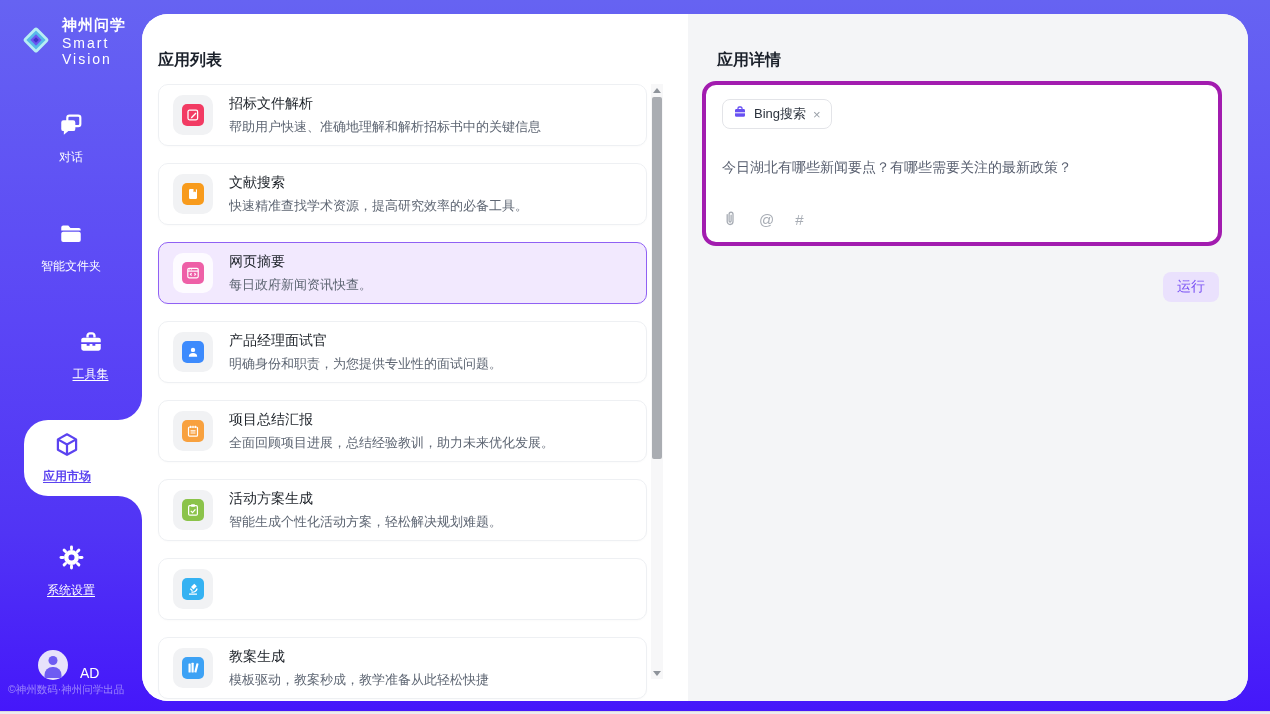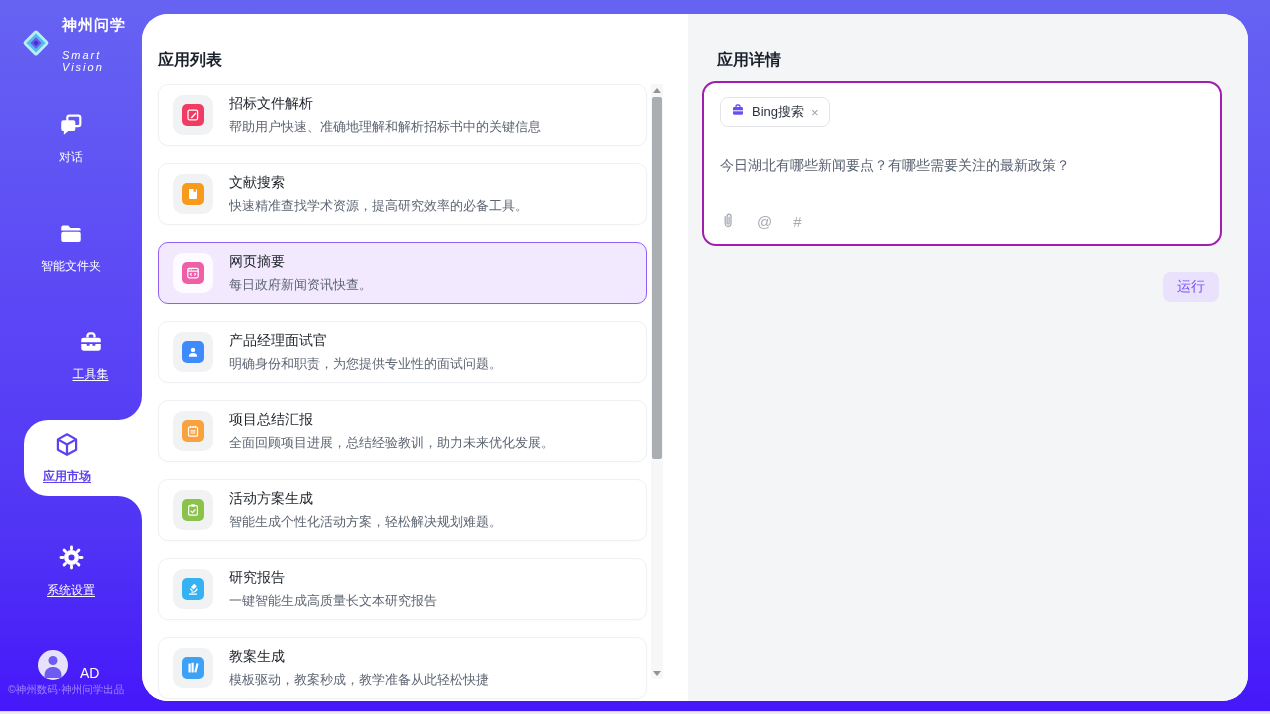--- a/index.html
+++ b/index.html
@@ -13,21 +13,21 @@
   .bottom-strip { position:absolute; left:0; top:711px; width:1270px; height:3px; background:#ececef; border-top:1px solid #d8d8de; }
 
   
   .content { position:absolute; left:142px; top:14px; width:1106px; height:687px;
              border-radius:26px; overflow:hidden; display:flex; background:#fff; }
 
   
   .sidebar { position:absolute; left:0; top:0; width:142px; height:701px; color:#fff; }
   .brand { position:absolute; left:18px; top:16px; display:flex; align-items:center; gap:8px; }
   .brand-text .cn { font-size:15px; font-weight:bold; letter-spacing:1px; }
-  .brand-text .en { font-size:11px; letter-spacing:2px; margin-top:14px;font-style:italic; }
+  .brand-text .en { font-size:14px; letter-spacing:2px; margin-top:0; }
   .nav-item { position:absolute; left:0; width:142px; display:flex; flex-direction:column; align-items:center; gap:7px; cursor:pointer; }
   .nav-item .lbl { font-size:12px; color:#fff; }
   .nav-item .lbl.u { text-decoration:underline; text-underline-offset:2px; }
   .bubble { position:absolute; left:24px; top:420px; width:118px; height:76px; background:#fff; border-radius:24px 0 0 24px; }
   .bubble::before { content:''; position:absolute; right:0; top:-48px; width:24px; height:48px; border-bottom-right-radius:24px; box-shadow:0 24px 0 0 #fff; }
   .bubble::after  { content:''; position:absolute; right:0; bottom:-48px; width:24px; height:48px; border-top-right-radius:24px; box-shadow:0 -24px 0 0 #fff; }
   .bubble .inner { position:absolute; left:0; top:0; width:86px; height:76px; display:flex; flex-direction:column; align-items:center; justify-content:center; gap:5px; cursor:pointer;font-weight:bold; }
   .bubble .lbl { font-size:12px; color:#5b43f0; text-decoration:underline; text-underline-offset:2px; }
   .user-row { position:absolute; left:38px; top:648px; display:flex; align-items:center; gap:12px; cursor:pointer; }
   .avatar { width:30px; height:30px; border-radius:50%; background:#e7e2fb; position:relative; overflow:hidden; }
@@ -58,21 +58,21 @@
   .sb-arrow { position:absolute; left:0; width:12px; height:12px; display:flex; align-items:center; justify-content:center; cursor:pointer; }
   .sb-up { top:0; } .sb-down { bottom:0; }
   .tri-up { width:0; height:0; border-left:4px solid transparent; border-right:4px solid transparent; border-bottom:5px solid #8f949b; }
   .tri-down { width:0; height:0; border-left:4px solid transparent; border-right:4px solid transparent; border-top:5px solid #8f949b; }
   .sb-thumb { position:absolute; left:1px; top:13px; width:10px; height:362px; background:#aaadb2; border-radius:2px; cursor:grab; }
 
   
   .right-panel { flex:1; height:100%; background:#f4f5f7; position:relative; }
   .right-panel .panel-title { position:absolute; left:29px; top:36px; }
   .detail-card { position:absolute; left:14px; top:67px; width:520px; height:165px; background:#fff;
-                 border:2px solid #a21caf; border-radius:14px; padding:14px 16px; }
+                 border:4px solid #a21caf; border-radius:14px; padding:14px 16px; }
   .chip { display:inline-flex; align-items:center; gap:7px; height:30px; padding:0 10px;
           border:1px solid #e3e4e8; border-radius:8px; background:#fff; cursor:pointer; }
   .chip-label { font-size:13px; color:#2b323d; }
   .chip-close { font-size:13px; color:#9aa0a8; cursor:pointer; line-height:1; }
   .prompt { margin-top:28px; font-size:14px; color:#596070; line-height:1.5; cursor:text; }
   .attach-row { position:absolute; left:16px; bottom:14px; display:flex; align-items:center; gap:21px; }
   .attach { color:#a7acb4; font-size:15px; cursor:pointer; display:flex; align-items:center; }
   .run-btn { position:absolute; right:29px; top:258px; padding:6px 14px; background:#eae1fd; color:#7a52f4;
              font-size:14px; border:none; border-radius:8px; cursor:pointer; font-family:inherit; }
 </style>
@@ -274,24 +274,20 @@
         <div class="card">
           <span class="app-ico">
             <span class="glyph" style="background-color: rgb(53, 178, 242);">
               <svg width="14" height="14" viewBox="0 0 14 14">
                 <path d="M8.3 1.7l2.5 2.5-3.3 3.3-2.5-2.5z" fill="#fff"></path>
                 <path d="M4.3 6.6l2.1 2.1" stroke="#fff" stroke-width="1.3"></path>
                 <path d="M3 12.2h8M5.5 10a4.6 4.6 0 0 0 5.6-3.5" stroke="#fff" stroke-width="1.3" fill="none"></path>
               </svg>
             </span>
           </span>
-          <span class="card-txt">
-            <span class="card-title">研究报告</span>
-            <span class="card-desc">一键智能生成高质量长文本研究报告</span>
-          </span>
         </div>
 
         <div class="card">
           <span class="app-ico">
             <span class="glyph" style="background-color: rgb(61, 162, 245);">
               <svg width="14" height="14" viewBox="0 0 14 14">
                 <rect x="2.5" y="2.6" width="2.2" height="9" rx=".5" fill="#fff"></rect>
                 <rect x="5.5" y="1.8" width="2.2" height="9.8" rx=".5" fill="#fff"></rect>
                 <rect x="9.3" y="2.3" width="2.2" height="9.3" rx=".5" fill="#fff" transform="rotate(14 10.4 7)"></rect>
               </svg>

